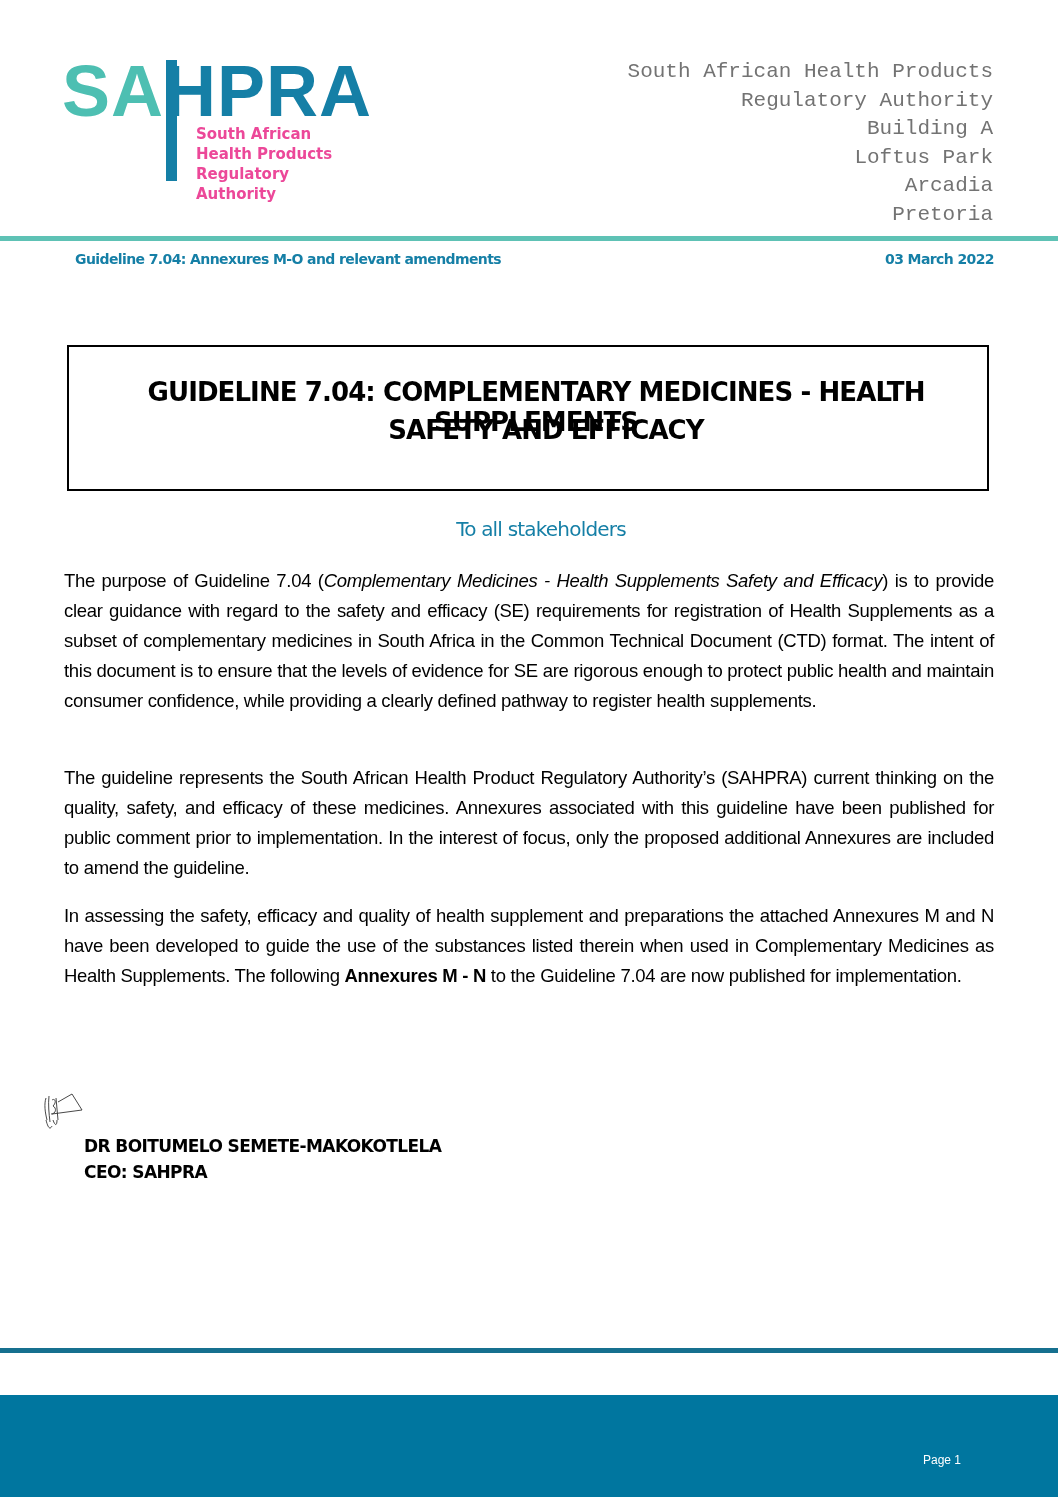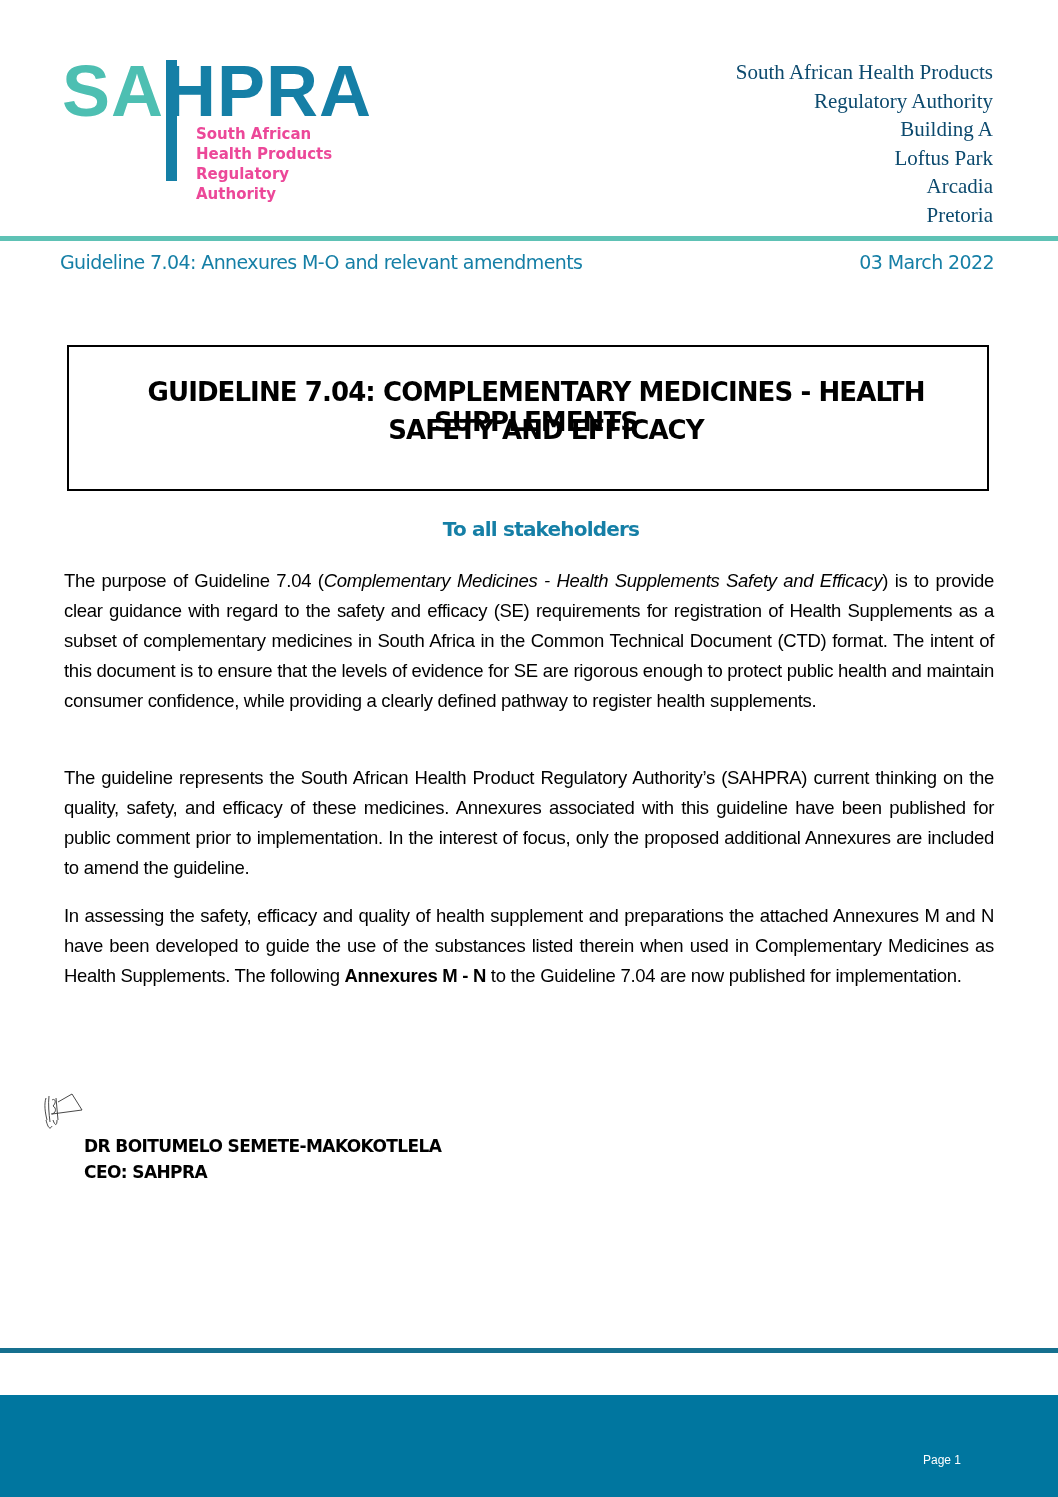--- a/index.html
+++ b/index.html
@@ -18,41 +18,41 @@
   .logo-sa { color: #4dbfb2; }
   .logo-hpra { color: #157fa6; }
   .logo-bar { position: absolute; left: 104px; top: 2px; width: 11px; height: 121px; background: #157fa6; }
   .logo-sub {
     position: absolute; left: 134px; top: 66px;
     font-family: "DejaVu Sans", sans-serif; font-weight: bold;
     font-size: 15px; line-height: 20px; color: #ec4899;
   }
   .address {
     position: absolute; right: 65px; top: 58px; text-align: right;
-    font-family: Liberation Serif, serif; font-size: 21px; line-height: 28.5px; color: #0c4a6e;
+    font-family: Liberation Mono, monospace; font-size: 21px; line-height: 28.5px; color: #737373;
   }
   .rule-top { position: absolute; left: 0; top: 236px; width: 1058px; height: 5px; background: #5ec2b5; }
   .subheader {
-    position: absolute; left: 60px; right: 64px; top: 251px;
-    font-family: "DejaVu Sans", sans-serif; font-weight: normal; font-size: 19px;
+    position: absolute; left: 75px; right: 64px; top: 251px;
+    font-family: "DejaVu Sans", sans-serif; font-weight: bold; font-size: 14px;
     color: #157fa6; display: flex; justify-content: space-between;
     letter-spacing: -0.6px;
   }
   .title-box {
     position: absolute; left: 67px; top: 345px; width: 922px; height: 146px;
     border: 2px solid #000; box-sizing: border-box;
   }
   .title-line {
     position: absolute; left: 16px; right: 0; text-align: center;
     font-family: "DejaVu Sans", sans-serif; font-weight: bold; font-size: 26px;
     letter-spacing: -0.9px;
   }
   .stake {
     position: absolute; left: 0; right: 0; top: 517px; text-align: center;
-    font-family: "DejaVu Sans", sans-serif; font-weight: bold; font-size: 20px;
+    font-family: "DejaVu Sans", sans-serif; font-weight: normal; font-size: 20px;
     color: #157fa6; letter-spacing: -0.8px; padding-left: 24px;
   }
   .para {
     position: absolute; left: 64px; width: 930px;
     font-family: "Liberation Sans", sans-serif; font-size: 18.5px; line-height: 30px;
     text-align: justify; letter-spacing: -0.3px;
   }
   .para i { font-style: italic; margin-top: 36px; }
   .signature { position: absolute; left: 40px; top: 1090px; width: 50px; height: 45px; }
   .signer {

